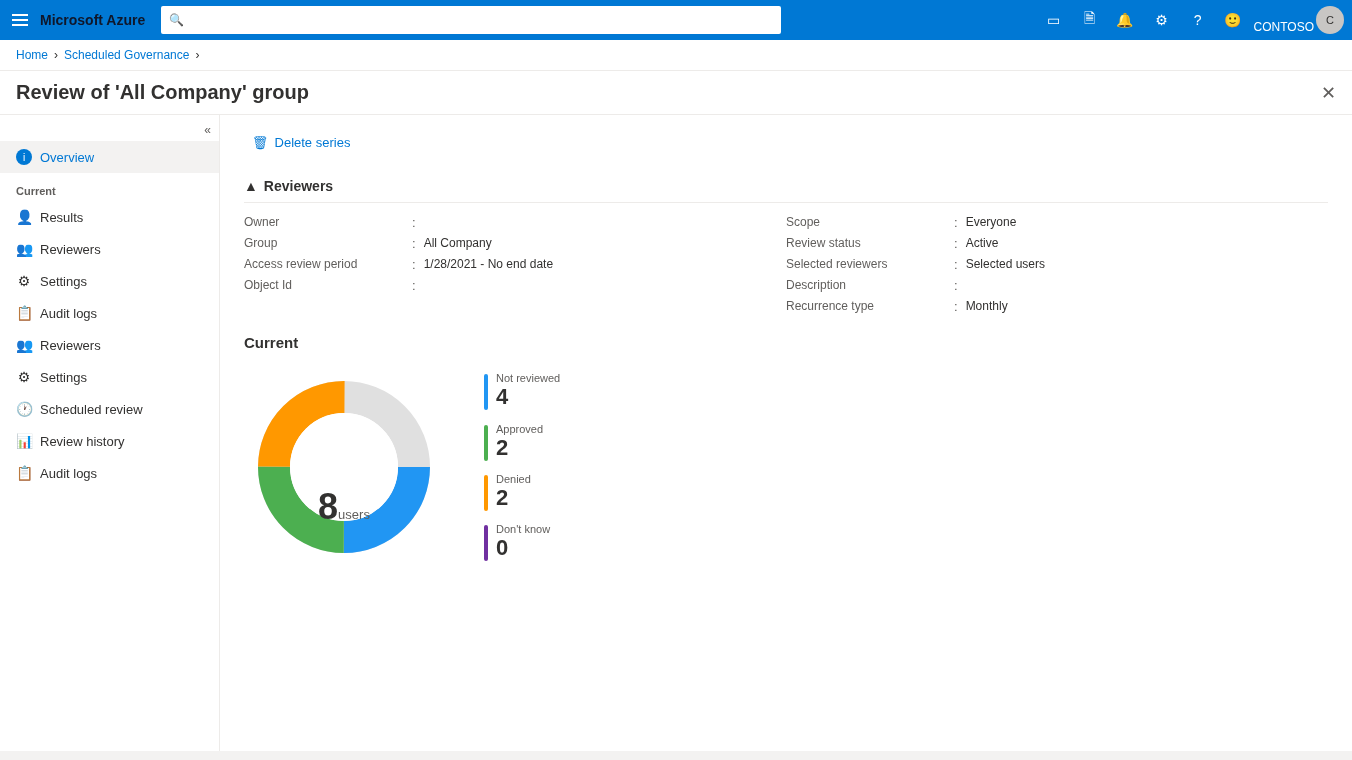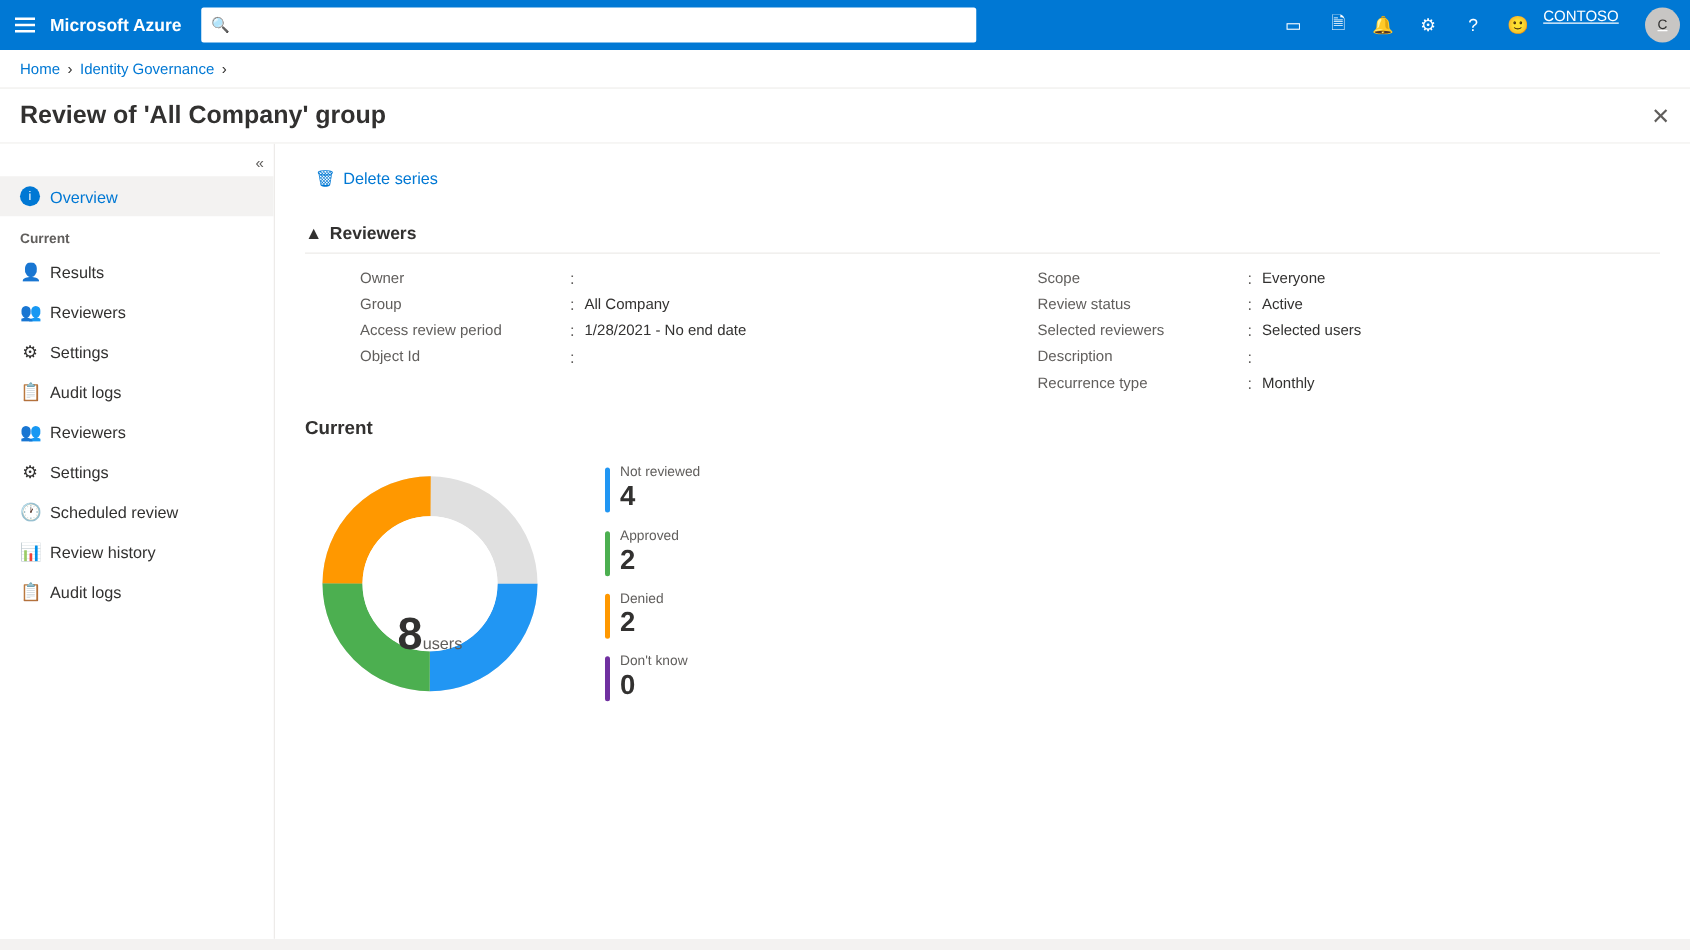--- a/index.html
+++ b/index.html
@@ -10,21 +10,21 @@
       background: #0078d4;
       height: 40px;
       display: flex;
       align-items: center;
       padding: 0 8px;
       color: white;
       gap: 8px;
     }
     .hamburger { display: flex; flex-direction: column; gap: 3px; cursor: pointer; padding: 4px; }
     .hamburger span { display: block; width: 16px; height: 2px; background: white; }
-    .azure-logo { font-size: 14px; font-weight: 600; color: #ffffff; white-space: nowrap; margin-right: 8px; text-align: right; }
+    .azure-logo { font-size: 14px; font-weight: 600; color: #0f172a; white-space: nowrap; margin-right: 8px; text-align: right; }
     .search-bar {
       flex: 1;
       max-width: 620px;
       height: 28px;
       background: white;
       border: none;
       border-radius: 2px;
       display: flex;
       align-items: center;
       padding: 0 8px;
@@ -38,21 +38,21 @@
       font-size: 12px;
       color: #605e5c;
       width: 100%;
     }
     .nav-icons { margin-left: auto; display: flex; align-items: center; gap: 4px; }
     .nav-icon-btn {
       width: 32px; height: 32px;
       display: flex; align-items: center; justify-content: center;
       color: white; cursor: pointer; font-size: 14px; border-radius: 2px;
     }
-    .contoso-area { display: flex; align-items: flex-start; gap: 21px; color: white; font-size: 12px; cursor: pointer; text-decoration: underline; }
+    .contoso-area { display: flex; align-items: flex-end; gap: 2px; color: white; font-size: 12px; cursor: pointer; }
     .avatar { width: 28px; height: 28px; border-radius: 50%; background: #c8c6c4; display: flex; align-items: center; justify-content: center; font-size: 11px; color: #323130; }
 
     
     .breadcrumb {
       background: white;
       padding: 8px 16px;
       display: flex;
       align-items: center;
       gap: 6px;
       font-size: 12px;
@@ -123,21 +123,21 @@
       padding: 8px 0; border-bottom: 1px solid #edebe9; margin-bottom: 12px;
       cursor: pointer;
     }
     .essentials-grid {
       display: grid;
       grid-template-columns: 1fr 1fr;
       gap: 6px 0;
     }
     .essentials-col { display: flex; flex-direction: column; gap: 6px; }
     .field-row { display: flex; align-items: flex-start; gap: 4px; }
-    .field-label { color: #605e5c; min-width: 160px; font-size: 12px; margin-left: 44px; }
+    .field-label { color: #605e5c; min-width: 160px; font-size: 12px; }
     .field-sep { color: #605e5c; margin: 0 4px; }
     .field-value { color: #323130; font-size: 12px; }
 
     
     .current-section { }
     .current-title { font-size: 15px; font-weight: 600; margin-bottom: 16px; color: #323130; }
 
     
     .chart-area { display: flex; align-items: center; gap: 40px; }
     .donut-container { position: relative; width: 200px; height: 200px; }
@@ -181,21 +181,21 @@
     <div class="contoso-area">
       <span>CONTOSO</span>
       <div class="avatar">C</div>
     </div>
   </div>
 </div>
 
 <div class="breadcrumb">
   <a>Home</a>
   <span class="breadcrumb-sep">›</span>
-  <a>Identity Governance</a>
+  <a>Scheduled Governance</a>
   <span class="breadcrumb-sep">›</span>
 </div>
 
 <div class="page-header">
   <h1 class="page-title">Review of 'All Company' group</h1>
   <button class="close-btn">✕</button>
 </div>
 
 <div class="main-layout">
 

